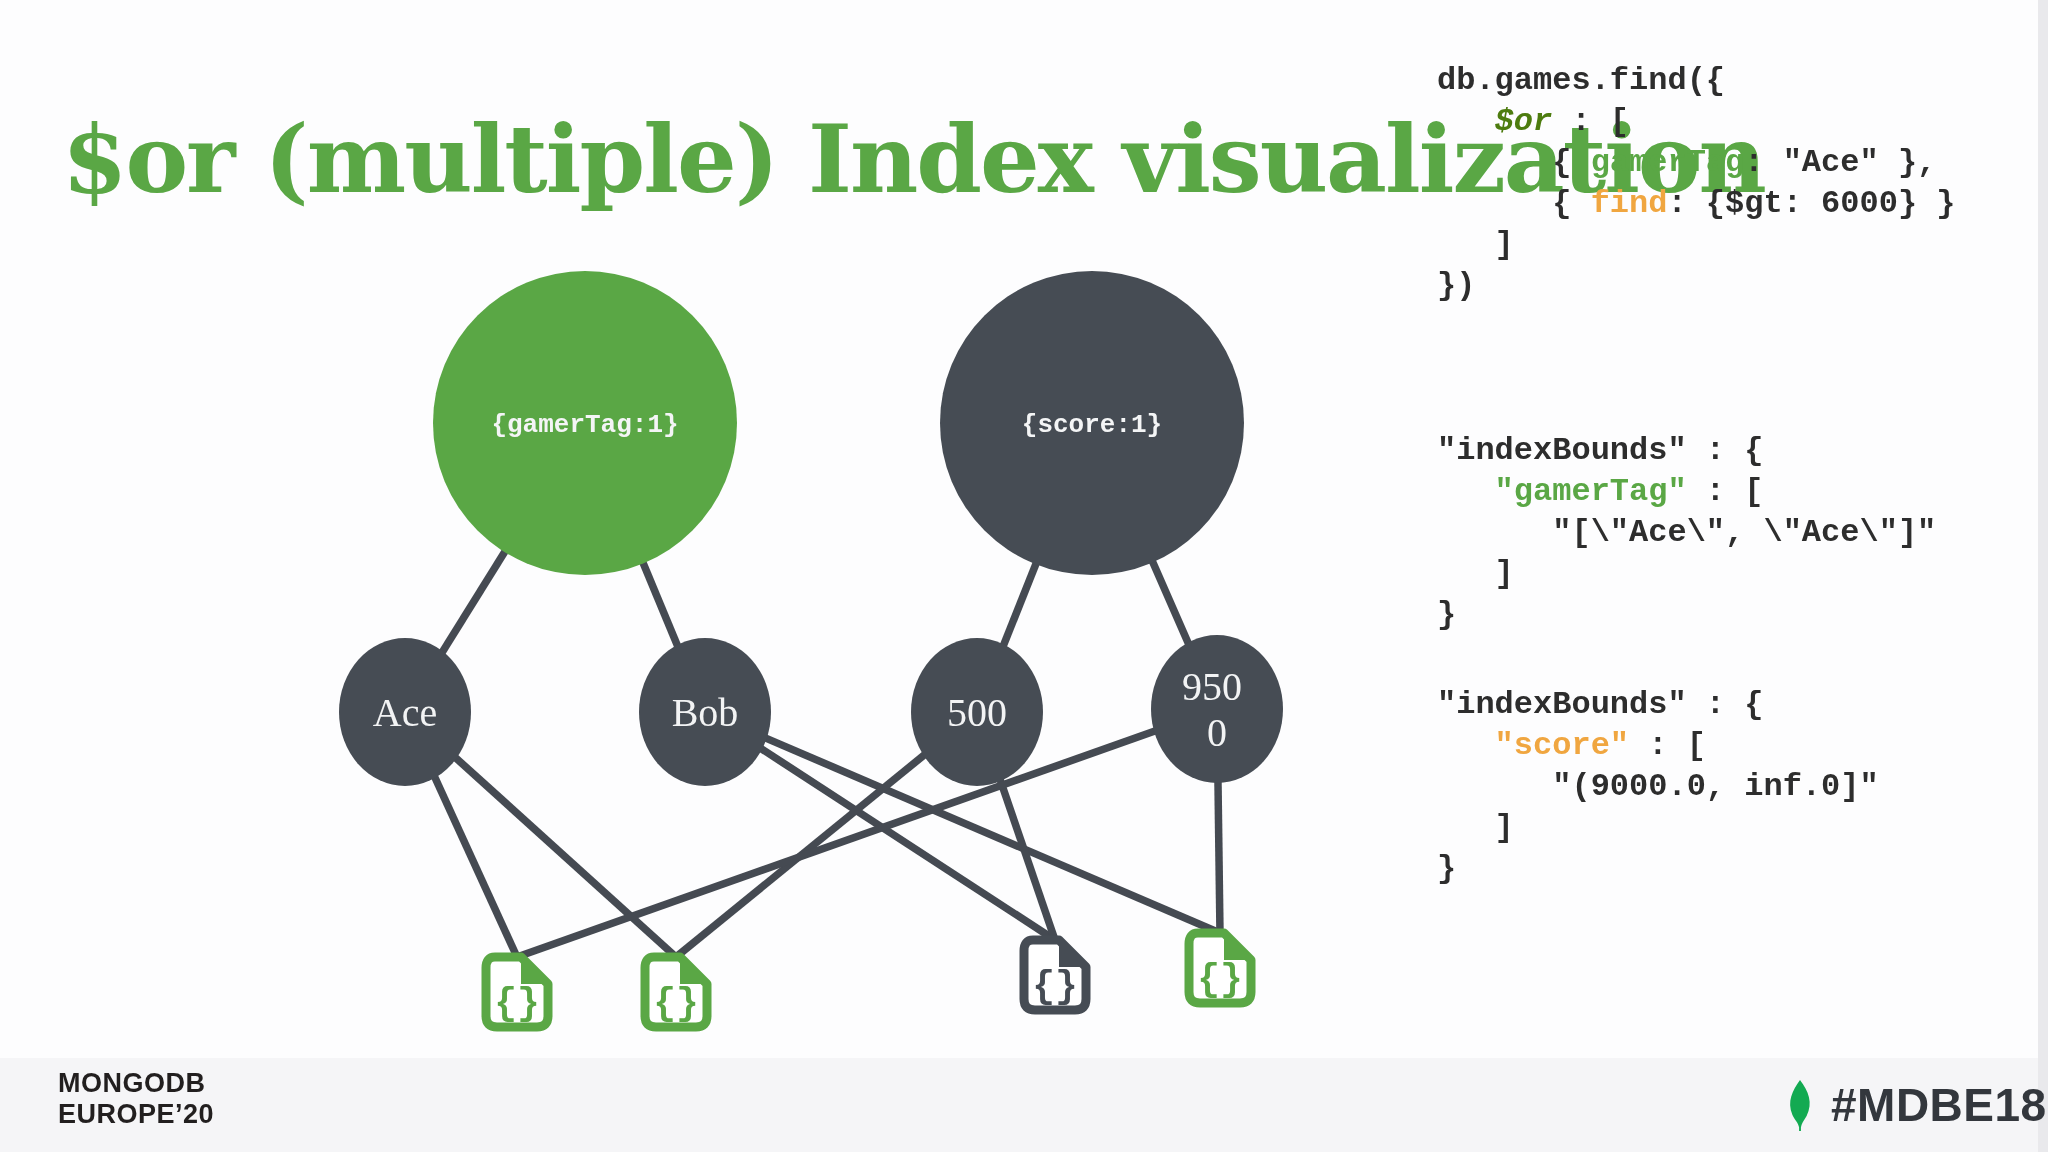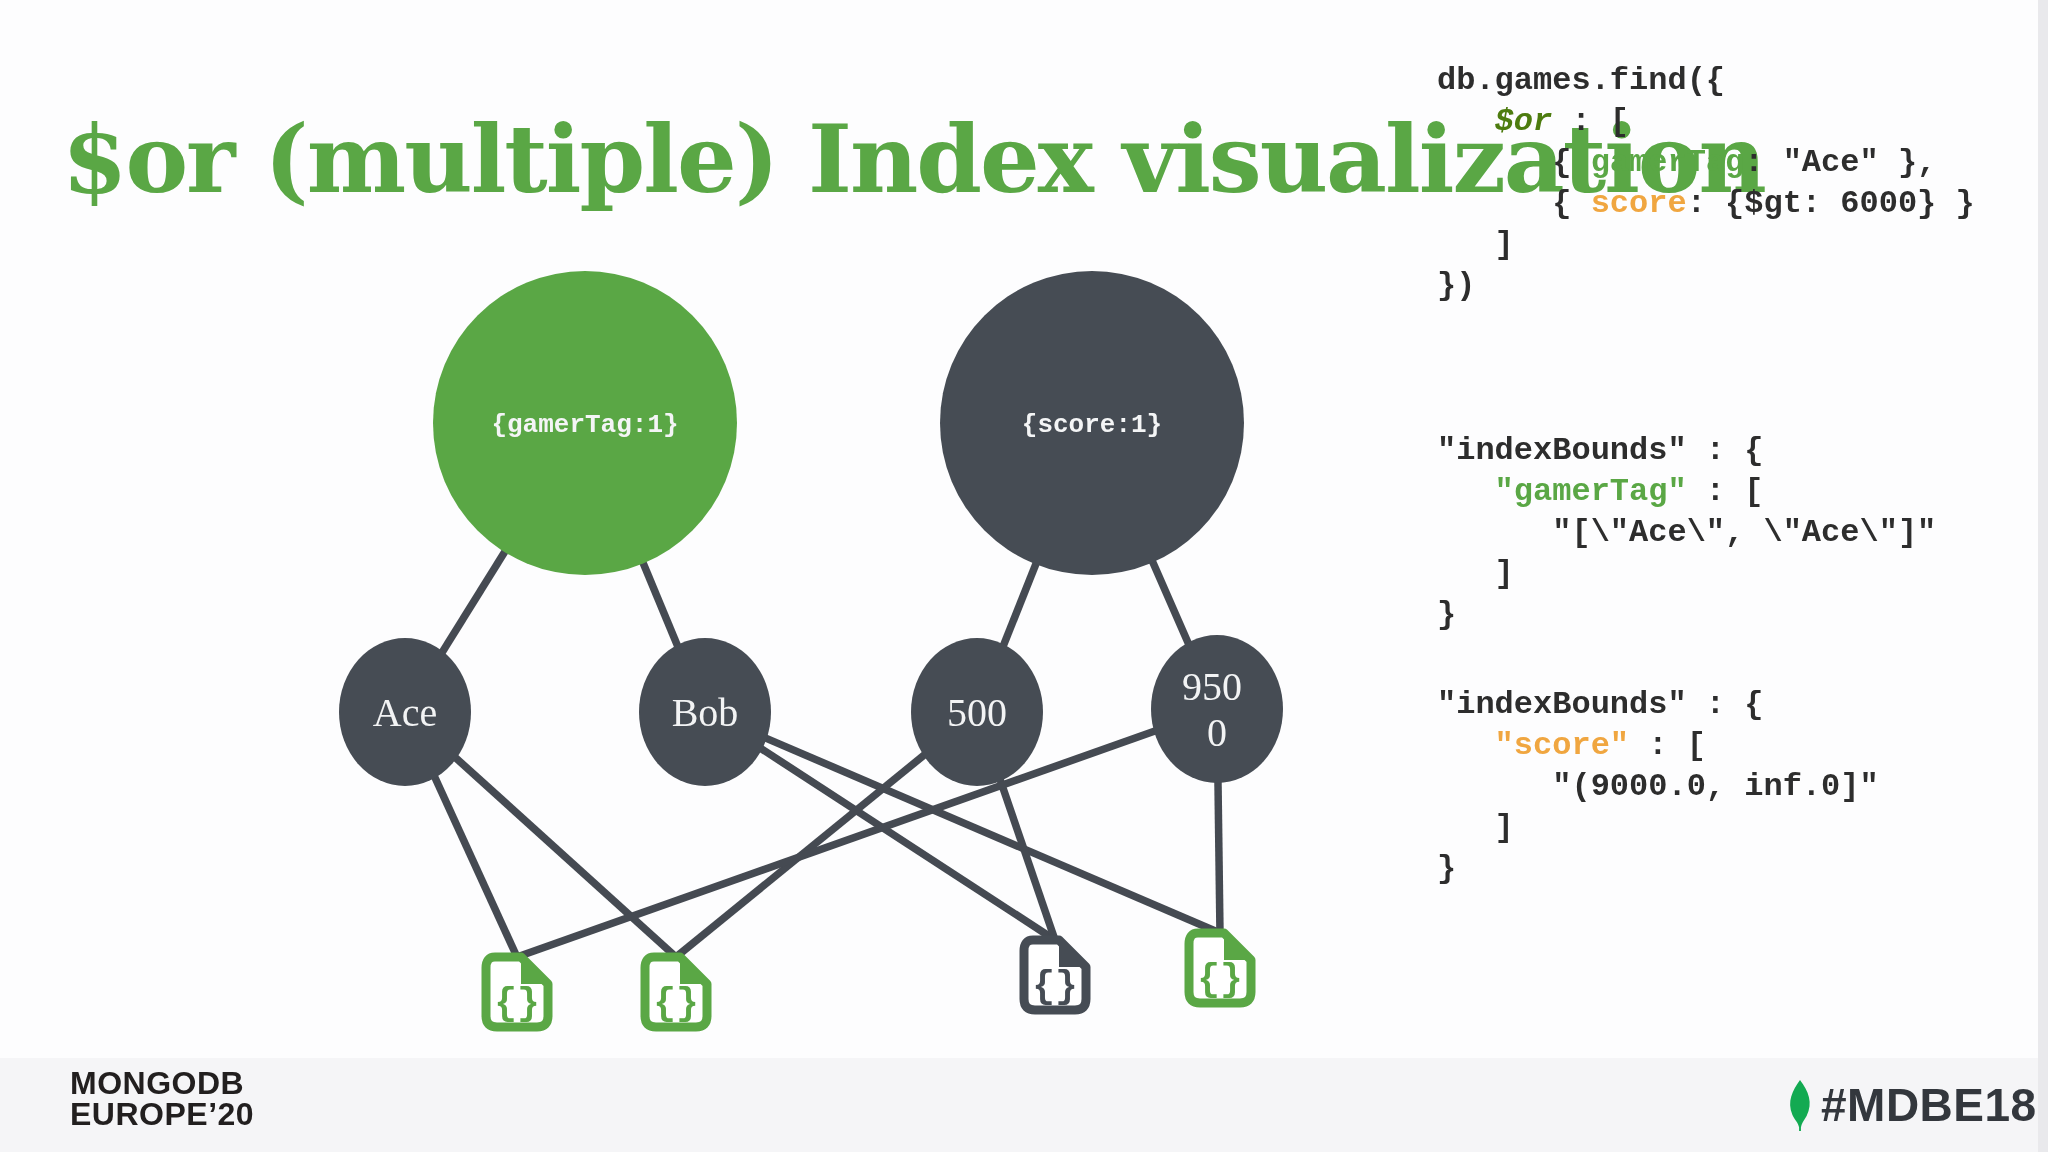--- a/index.html
+++ b/index.html
@@ -23,39 +23,39 @@
   .ib-score{left:1437px;top:684px;}
 
   .diagram{position:absolute;left:0;top:0;z-index:0;}
   .edge{stroke:#454a52;stroke-width:7.5;}
   .root-label{font-family:"Liberation Mono","DejaVu Sans Mono",monospace;font-weight:700;
               font-size:26px;fill:#f4f5f6;text-anchor:middle;}
   .leaf-label{font-family:"Liberation Serif",serif;font-size:40px;fill:#f2f3f4;text-anchor:middle;}
   .doc-glyph{font-family:"Liberation Mono","DejaVu Sans Mono",monospace;font-weight:700;
              font-size:38px;text-anchor:middle;}
 
-  .brand{position:absolute;left:70px;top:1068px;z-index:2;color:#221f1f;
-         font-weight:700;font-size:32px;line-height:31px;letter-spacing:0.5px;}
-  .hashtag{position:absolute;left:1783px;top:1078px;z-index:2;display:flex;align-items:center;gap:4px;}
+  .brand{position:absolute;left:58px;top:1068px;z-index:2;color:#221f1f;
+         font-weight:700;font-size:27px;line-height:31px;letter-spacing:0.5px;}
+  .hashtag{position:absolute;left:1783px;top:1078px;z-index:2;display:flex;align-items:center;gap:14px;}
   .hashtag .tag{font-weight:700;font-size:46px;color:#33373d;letter-spacing:0.5px;}
 </style>
 </head>
 <body>
 
 <div class="slide">
   <div class="bottom-band"></div>
   <div class="right-strip"></div>
 
   <h1 class="title">$or (multiple) Index visualization</h1>
 
   <div class="code code-query">
     <div class="cl"><span>db.games.find({</span></div>
     <div class="cl"><span>   </span><span class="pink">$or</span><span> : [</span></div>
     <div class="cl"><span>      { </span><span class="green">gamerTag</span><span>: "Ace" },</span></div>
-    <div class="cl"><span>      { </span><span class="orange">score</span><span>: {$gt: 6000} }</span></div>
+    <div class="cl"><span>      { </span><span class="orange">find</span><span>: {$gt: 6000} }</span></div>
     <div class="cl"><span>   ]</span></div>
     <div class="cl"><span>})</span></div>
   </div>
 
   <div class="code ib-gamertag">
     <div class="cl"><span>"indexBounds" : {</span></div>
     <div class="cl"><span>   </span><span class="green">"gamerTag"</span><span> : [</span></div>
     <div class="cl"><span>      "[\"Ace\", \"Ace\"]"</span></div>
     <div class="cl"><span>   ]</span></div>
     <div class="cl"><span>}</span></div>

